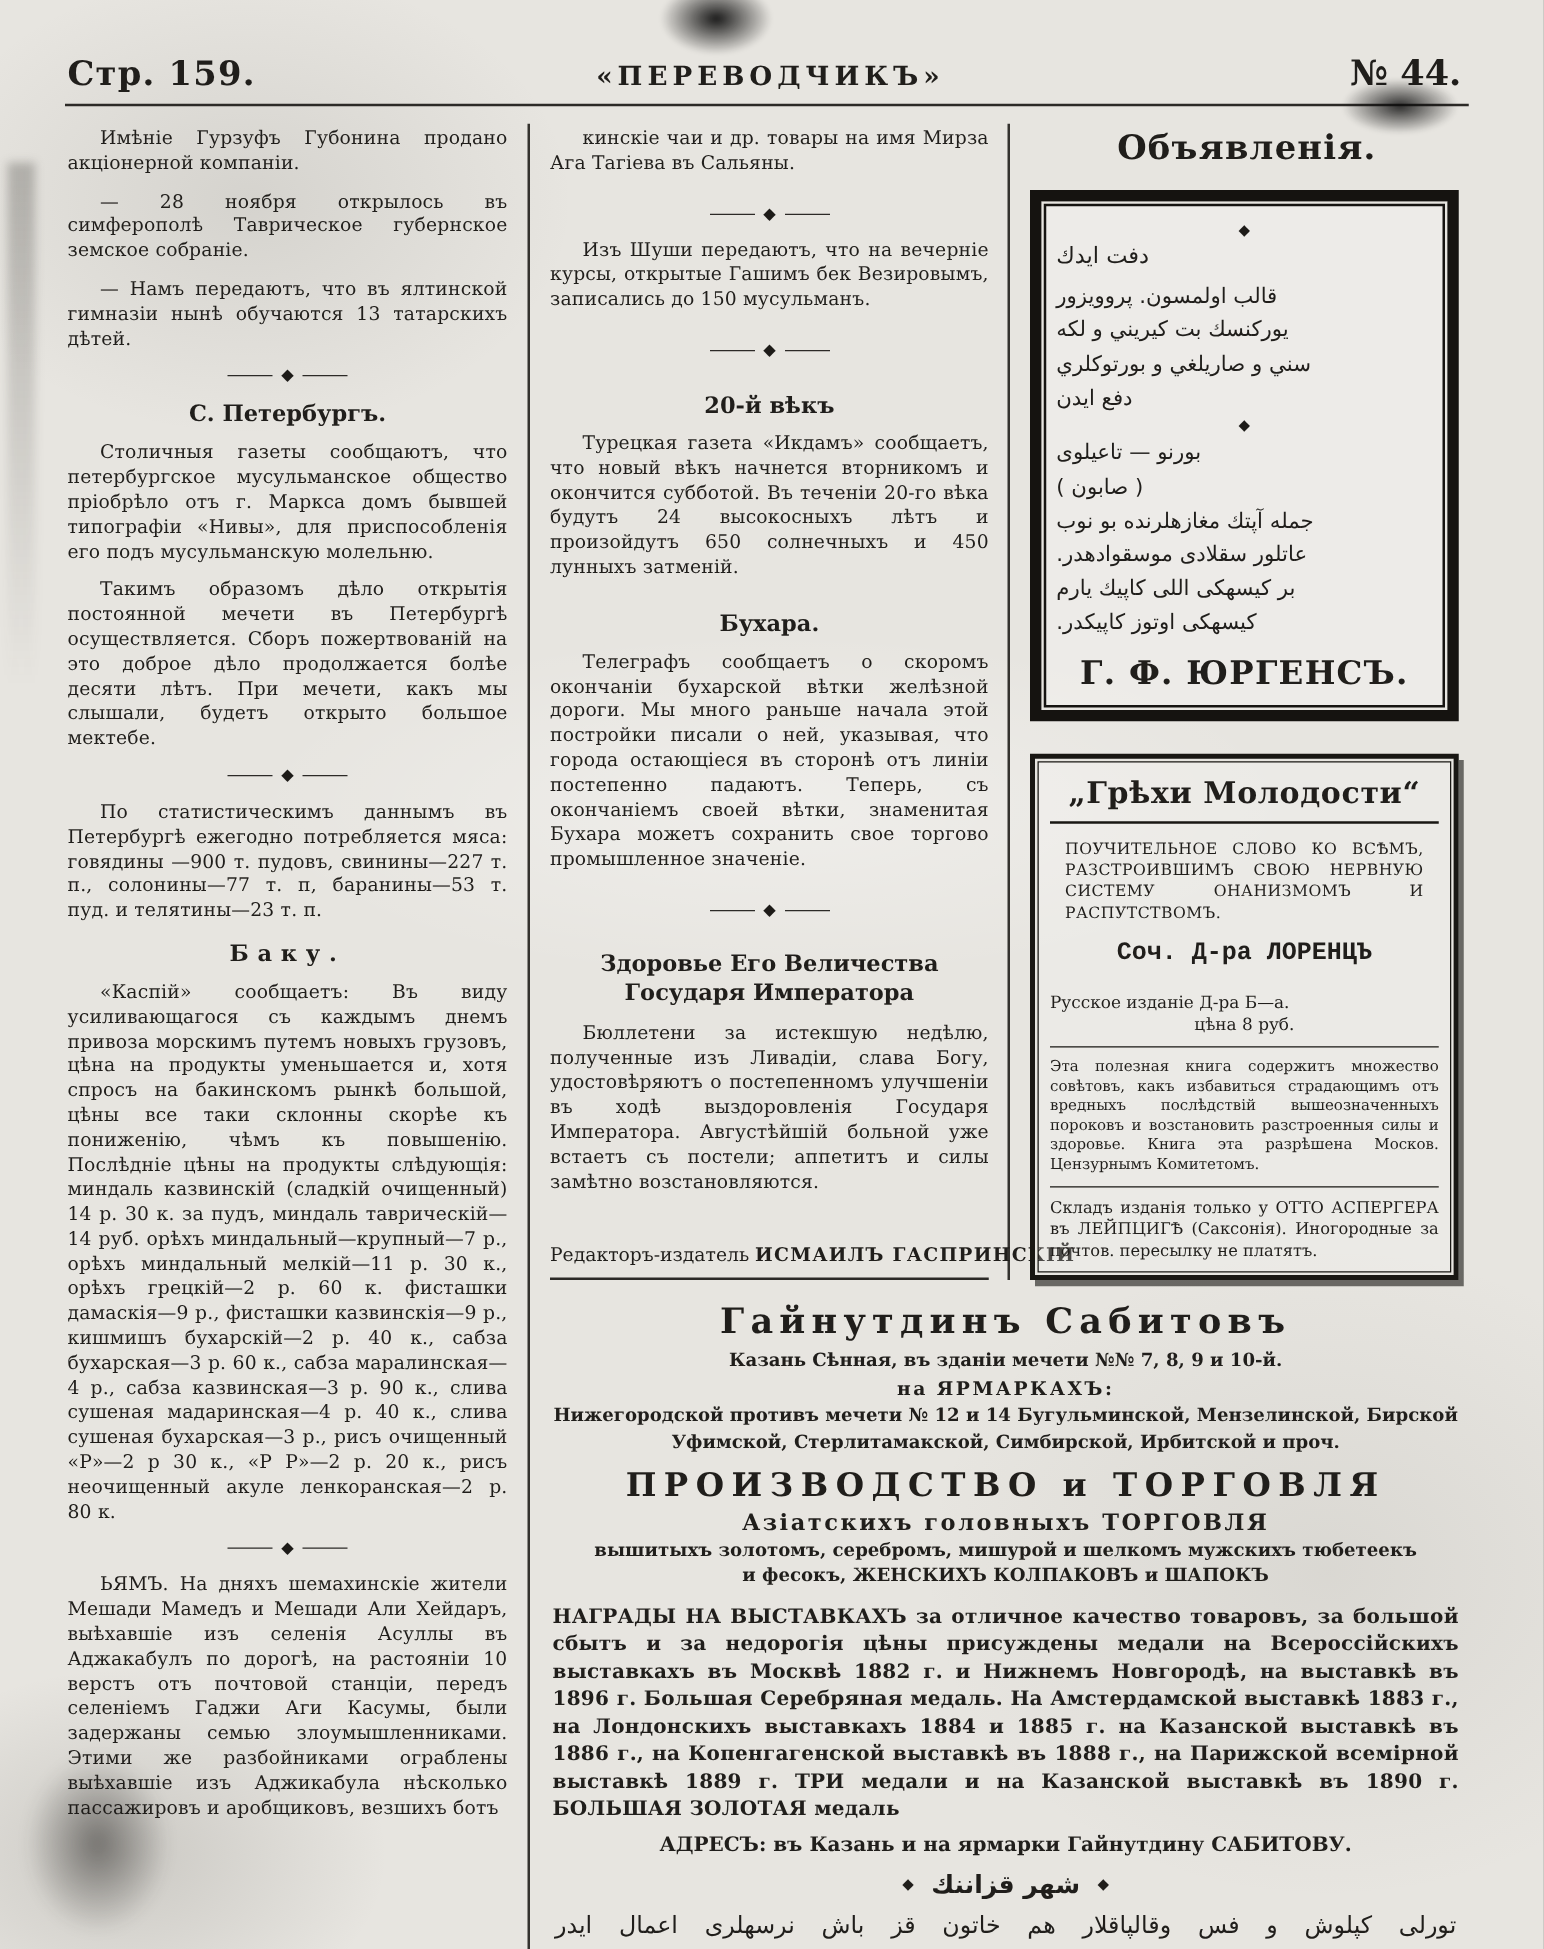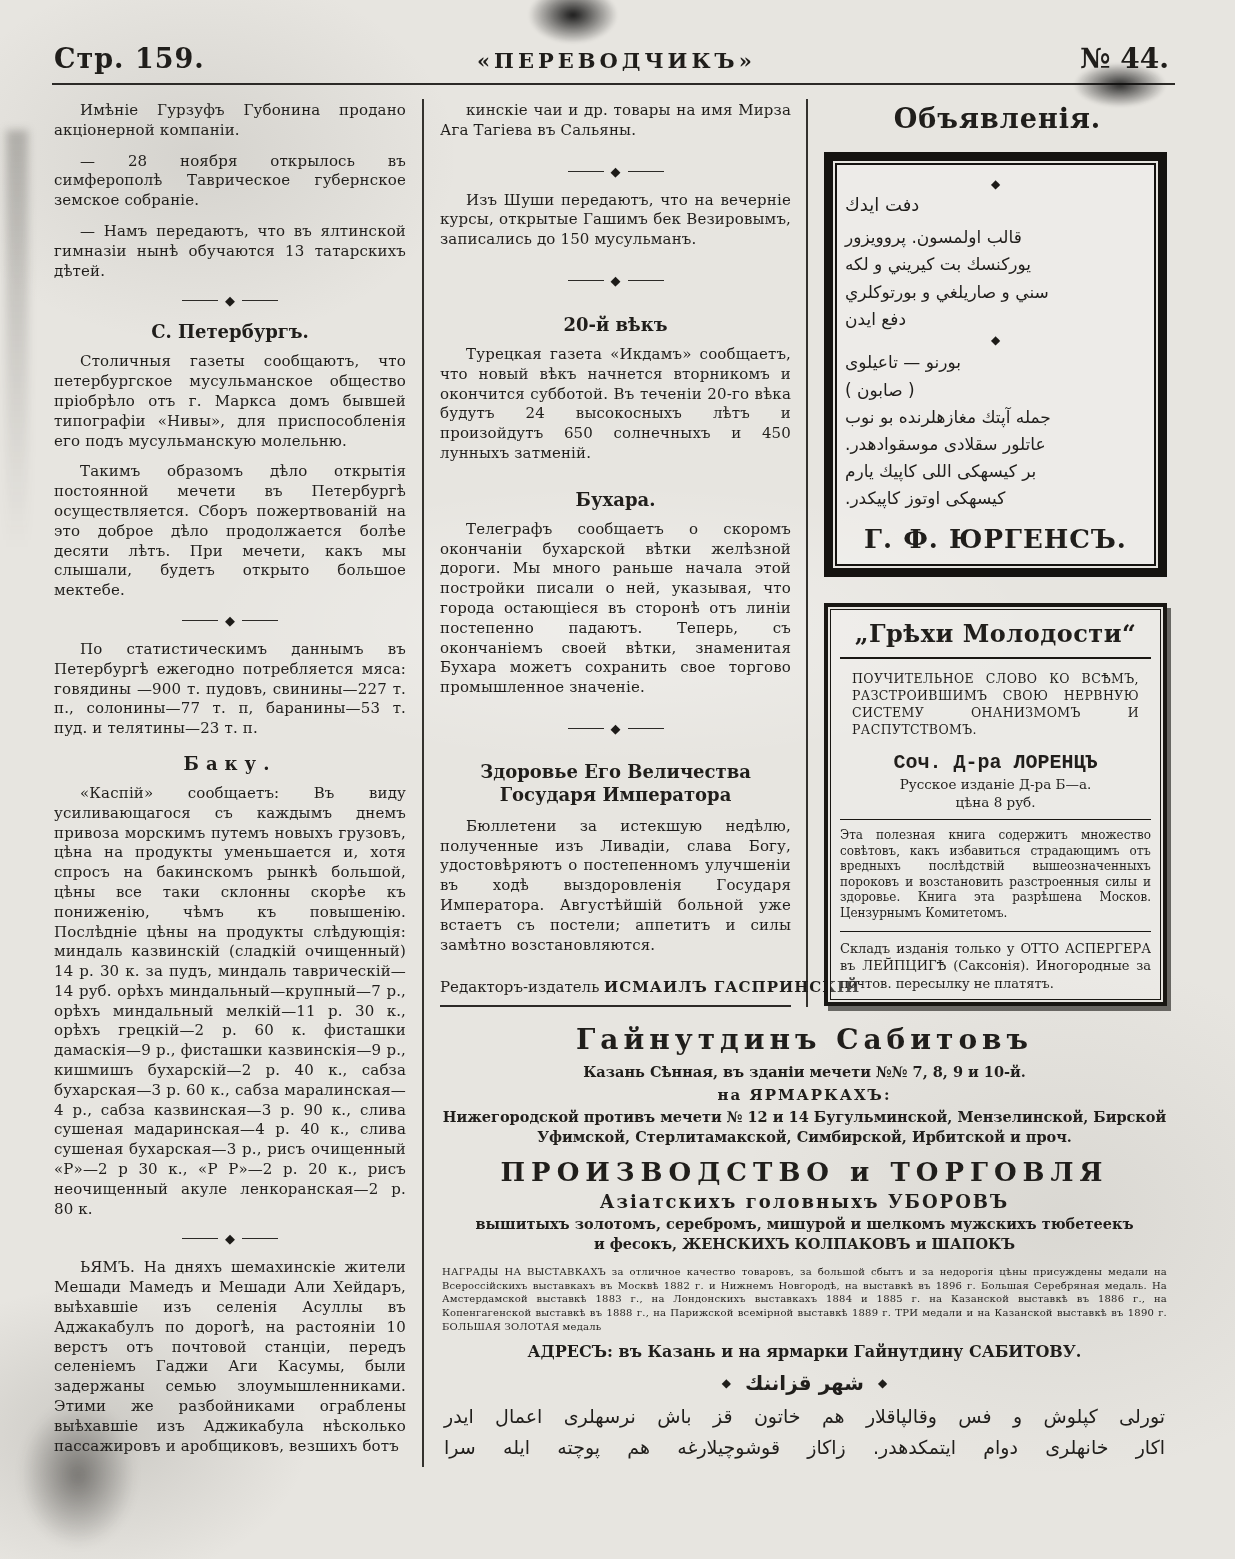--- a/index.html
+++ b/index.html
@@ -72,33 +72,33 @@
   .orn-row { text-align:center; font-size:12px; line-height:1.2; color:#1d1b18; }
   .jurgens-name { text-align:center; font-size:26px; font-weight:bold; margin-top:12px; letter-spacing:1px; }
 
   .sins-box { border:4px solid #191713; box-shadow: inset 0 0 0 2px #e7e5e0, inset 0 0 0 3px #191713, 4px 5px 0 rgba(22,20,17,.6);
     padding:12px 12px 10px; margin:0 6px 0 2px; background:rgba(255,255,255,.2); }
   .sins-title { font-size:24px; font-weight:bold; text-align:center; letter-spacing:.5px; }
   .sins-rule { height:2px; background:#191713; margin:9px 0 8px; }
   .sins-rule.thin { height:1px; }
   .sins-sub { font-size:12.5px; line-height:1.35; text-align:justify; letter-spacing:.4px; margin:12px; }
   .sins-author { text-align:center; font-weight:bold; font-size:20px; margin-top:7px;font-family:Liberation Mono, monospace; }
-  .sins-edition { text-align:center; font-size:13.5px; margin-top:2px; }
+  .sins-edition { font-size:13.5px; margin-top:20px; }
   .sins-price { text-align:center; font-size:13.5px; margin-top:2px; }
   .sins-body { font-size:12px; line-height:1.3; text-align:justify; margin:0; }
   .sins-footer { font-size:13px; line-height:1.35; text-align:justify; margin:0; }
 
   
   .bottom-ad { padding:12px 6px 0 16px; text-align:center; }
   .sab-name { font-size:28px; font-weight:bold; letter-spacing:5px; margin:4px 0 6px; }
   .sab-line { font-size:14.5px; font-weight:bold; line-height:1.4; }
   .sab-fairs-label { font-size:15px; font-weight:bold; letter-spacing:2px; margin:3px 0; }
   .sab-business { font-size:26px; font-weight:bold; letter-spacing:6px; margin:10px 0 4px; }
   .sab-goods1 { font-size:18px; font-weight:bold; letter-spacing:2px; margin:2px 0; }
-  .sab-awards { text-align:justify; font-size:10px; font-weight:normal; line-height:1.38; margin:10px 2px 8px; letter-spacing:.2px; }
+  .sab-awards { text-align:justify; font-size:16px; font-weight:bold; line-height:1.38; margin:10px 2px 8px; letter-spacing:.2px; }
   .sab-address2 { font-size:16px; font-weight:bold; margin:4px 0 10px; }
   .sab-ar-title { display:flex; justify-content:center; align-items:center; gap:14px; font-size:20px; font-weight:bold; margin:8px 0 6px; }
   .sab-ar-title .orn { font-size:12px; }
   .sab-ar-line { font-size:19px; line-height:1.62; text-align:justify; text-align-last:justify; padding:0 4px; }
 </style>
 </head>
 <body>
 
 <div class="page">
 
@@ -226,21 +226,21 @@
         </section>
       </div>
 
       <section class="bottom-ad">
         <div class="sab-name">Гайнутдинъ Сабитовъ</div>
         <div class="sab-line">Казань Сѣнная, въ зданіи мечети №№ 7, 8, 9 и 10-й.</div>
         <div class="sab-fairs-label">на ЯРМАРКАХЪ:</div>
         <div class="sab-line">Нижегородской противъ мечети № 12 и 14 Бугульминской, Мензелинской, Бирской</div>
         <div class="sab-line">Уфимской, Стерлитамакской, Симбирской, Ирбитской и проч.</div>
         <div class="sab-business">ПРОИЗВОДСТВО и ТОРГОВЛЯ</div>
-        <div class="sab-goods1">Азіатскихъ головныхъ УБОРОВЪ</div>
+        <div class="sab-goods1">Азіатскихъ головныхъ ТОРГОВЛЯ</div>
         <div class="sab-line">вышитыхъ золотомъ, серебромъ, мишурой и шелкомъ мужскихъ тюбетеекъ</div>
         <div class="sab-line">и фесокъ, ЖЕНСКИХЪ КОЛПАКОВЪ и ШАПОКЪ</div>
         <p class="sab-awards">НАГРАДЫ НА ВЫСТАВКАХЪ за отличное качество товаровъ, за большой сбытъ и за недорогія цѣны присуждены медали на Всероссійскихъ выставкахъ въ Москвѣ 1882 г. и Нижнемъ Новгородѣ, на выставкѣ въ 1896 г. Большая Серебряная медаль. На Амстердамской выставкѣ 1883 г., на Лондонскихъ выставкахъ 1884 и 1885 г. на Казанской выставкѣ въ 1886 г., на Копенгагенской выставкѣ въ 1888 г., на Парижской всемірной выставкѣ 1889 г. ТРИ медали и на Казанской выставкѣ въ 1890 г. БОЛЬШАЯ ЗОЛОТАЯ медаль</p>
         <div class="sab-address2">АДРЕСЪ: въ Казань и на ярмарки Гайнутдину САБИТОВУ.</div>
 
         <div class="sab-ar-title arabic">
           <span class="orn">◆</span>
           <span>شهر قزاننك</span>
           <span class="orn">◆</span>
         </div>

